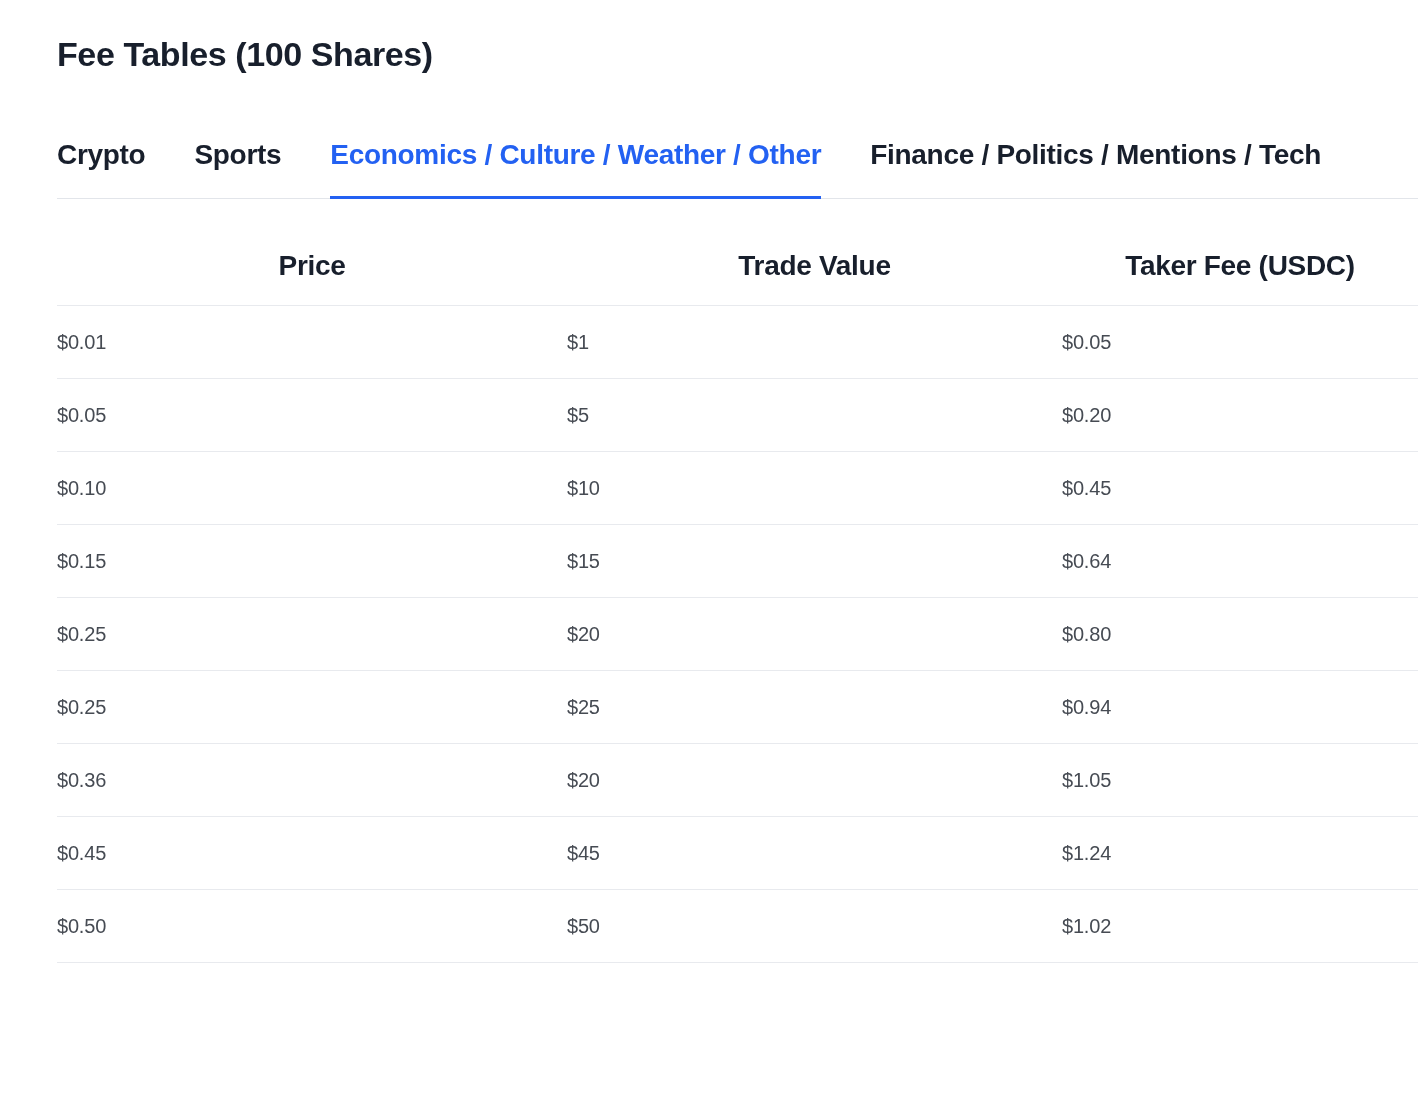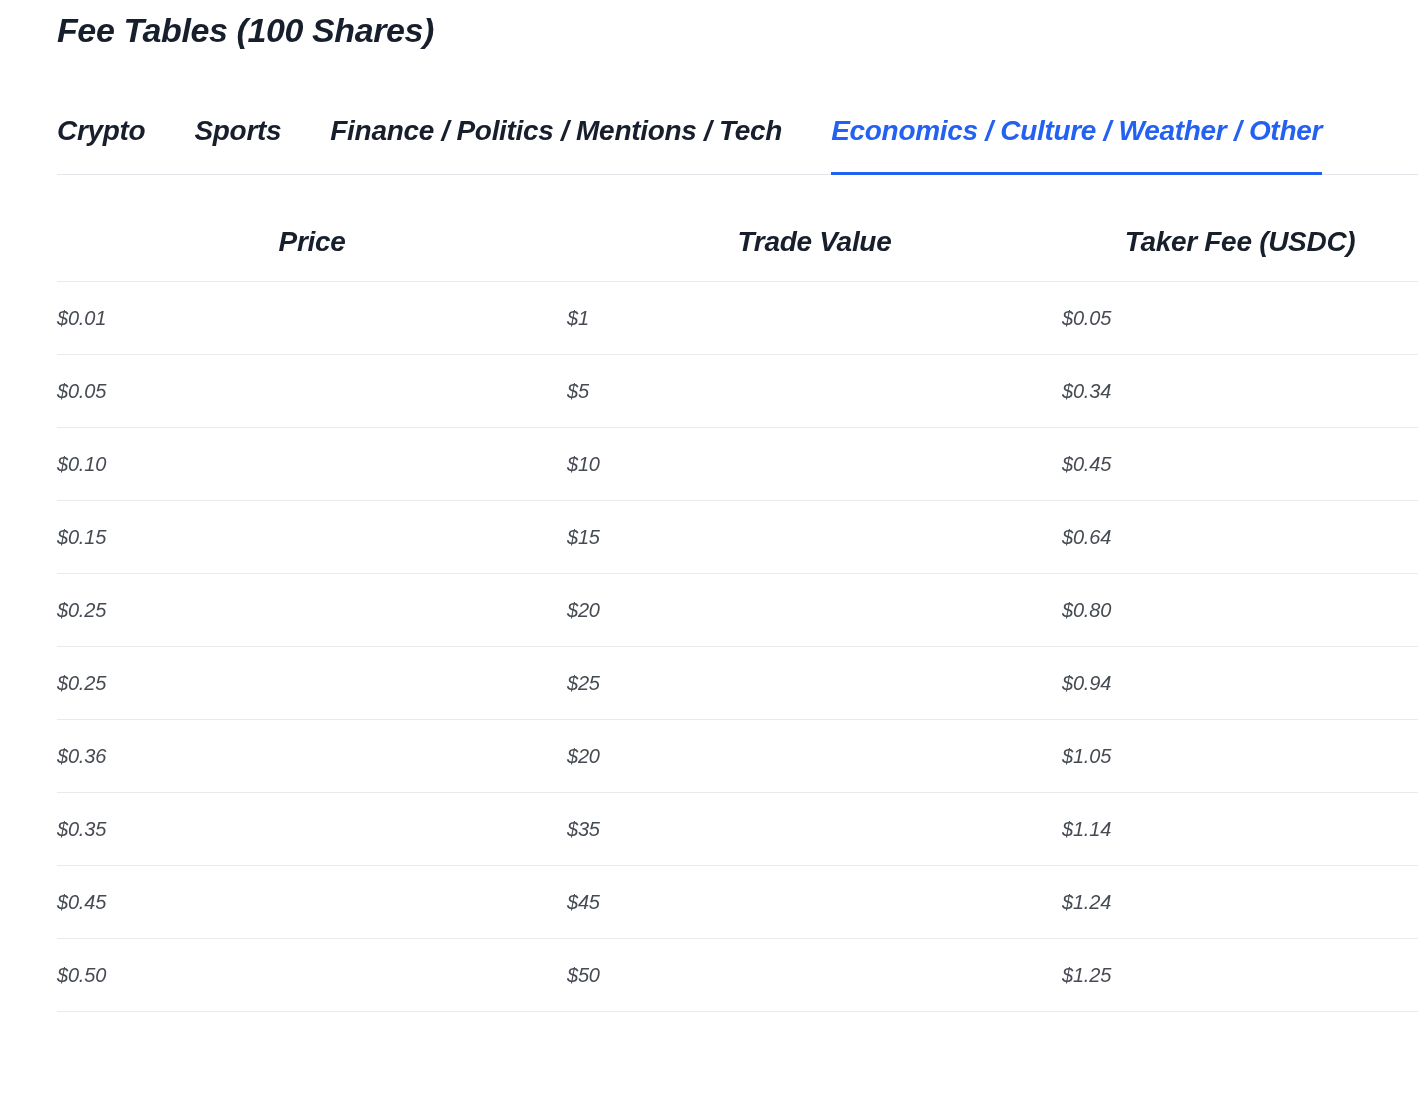--- a/index.html
+++ b/index.html
@@ -17,22 +17,21 @@
     background: var(--page-bg);
     font-family: "Liberation Sans", "DejaVu Sans", sans-serif;
   }
   body {
     width: 1418px;
     height: 1114px;
     overflow: hidden;
     position: relative;
   }
   .page {
-    padding-top: 8px;
-    font-style: italic;
+    padding-top: 32px;
   }
   .page-title {
     margin: 0 0 0 57px;
     font-size: 34px;
     line-height: 44px;
     font-weight: 700;
     letter-spacing: -0.4px;
     color: var(--heading);
   }
   .tabs {
@@ -98,42 +97,42 @@
 </style>
 </head>
 <body>
 
 <main class="page">
   <h1 class="page-title">Fee Tables (100 Shares)</h1>
 
   <nav class="tabs" id="tabs">
       <div class="tab">Crypto</div>
       <div class="tab">Sports</div>
+      <div class="tab tab--active">Economics / Culture / Weather / Other</div>
       <div class="tab">Finance / Politics / Mentions / Tech</div>
-      <div class="tab tab--active">Economics / Culture / Weather / Other</div>
     </nav>
 
   <table class="fee-table">
     <thead>
       <tr id="header-row">
           <th class="col-price">Price</th>
           <th class="col-trade-value">Trade Value</th>
           <th class="col-taker-fee">Taker Fee (USDC)</th>
         </tr>
     </thead>
     <tbody id="table-body">
         <tr>
           <td>$0.01</td>
           <td>$1</td>
           <td>$0.05</td>
         </tr>
         <tr>
           <td>$0.05</td>
           <td>$5</td>
-          <td>$0.34</td>
+          <td>$0.20</td>
         </tr>
         <tr>
           <td>$0.10</td>
           <td>$10</td>
           <td>$0.45</td>
         </tr>
         <tr>
           <td>$0.15</td>
           <td>$15</td>
           <td>$0.64</td>
@@ -147,29 +146,24 @@
           <td>$0.25</td>
           <td>$25</td>
           <td>$0.94</td>
         </tr>
         <tr>
           <td>$0.36</td>
           <td>$20</td>
           <td>$1.05</td>
         </tr>
         <tr>
-          <td>$0.35</td>
-          <td>$35</td>
-          <td>$1.14</td>
-        </tr>
-        <tr>
           <td>$0.45</td>
           <td>$45</td>
           <td>$1.24</td>
         </tr>
         <tr>
           <td>$0.50</td>
           <td>$50</td>
-          <td>$1.25</td>
+          <td>$1.02</td>
         </tr>
       </tbody>
   </table>
 </main>
 
 </body></html>

